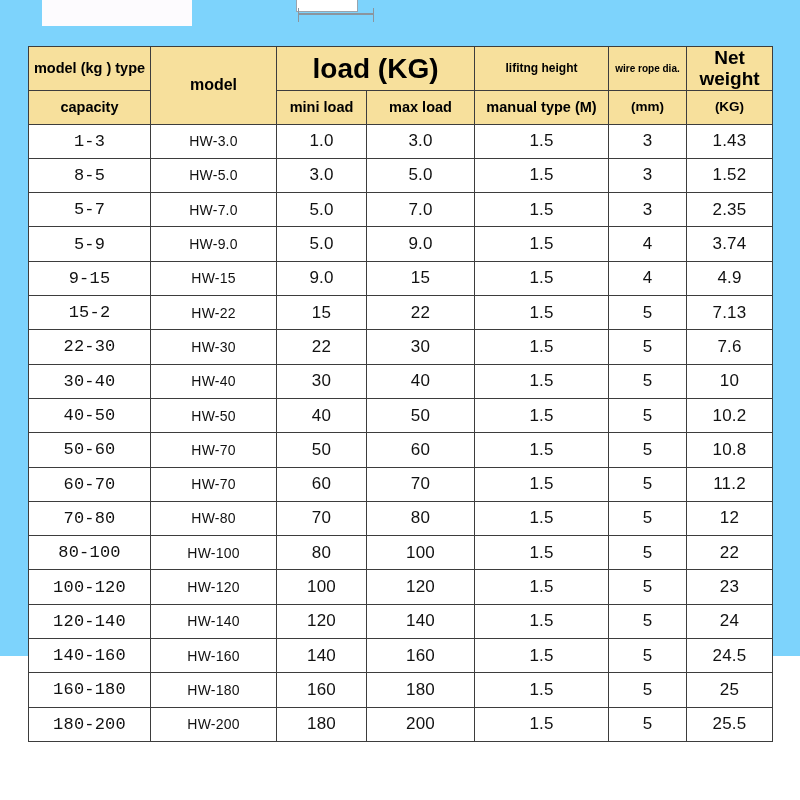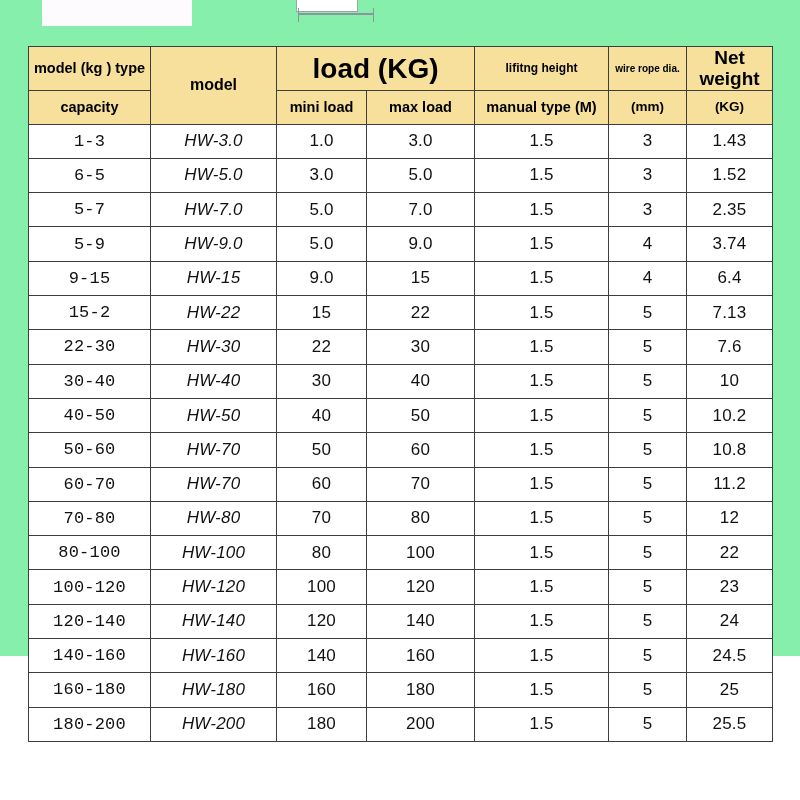--- a/index.html
+++ b/index.html
@@ -11,21 +11,21 @@
     height: 800px;
     background: #ffffff;
     font-family: "Liberation Sans", "DejaVu Sans", sans-serif;
     overflow: hidden;
   }
 
   #page {
     position: relative;
     width: 800px;
     height: 656px;
-    background: #86efac;
+    background: #7dd3fc;
   }
 
   
   .scan-wash {
     position: absolute;
     left: 42px;
     top: 0px;
     width: 150px;
     height: 26px;
     background: #fdfbfe;
@@ -114,21 +114,21 @@
   .h-sub       { height: 34px; font-size: 14.5px; }
   .h-sub-small { height: 34px; font-size: 13.5px; }
 
   
   .spec-table tbody td {
     height: 34.3px;
     font-size: 17px;
     background: #ffffff;
     letter-spacing: 0.2px;
   }
-  .spec-table tbody td.c-model { font-size: 17px; font-style: italic; }
+  .spec-table tbody td.c-model { font-size: 14px; }
   .spec-table tbody td.c-cap   { font-size: 17px; font-family: Liberation Mono, monospace; }
 </style>
 </head>
 <body>
 
 <div id="page">
 
   <div class="scan-wash"></div>
 
   <div class="dim-callout">
@@ -173,21 +173,21 @@
         <tr>
           <td class="c-cap">1-3</td>
           <td class="c-model">HW-3.0</td>
           <td>1.0</td>
           <td>3.0</td>
           <td>1.5</td>
           <td>3</td>
           <td>1.43</td>
         </tr>
         <tr>
-          <td class="c-cap">6-5</td>
+          <td class="c-cap">8-5</td>
           <td class="c-model">HW-5.0</td>
           <td>3.0</td>
           <td>5.0</td>
           <td>1.5</td>
           <td>3</td>
           <td>1.52</td>
         </tr>
         <tr>
           <td class="c-cap">5-7</td>
           <td class="c-model">HW-7.0</td>
@@ -206,21 +206,21 @@
           <td>4</td>
           <td>3.74</td>
         </tr>
         <tr>
           <td class="c-cap">9-15</td>
           <td class="c-model">HW-15</td>
           <td>9.0</td>
           <td>15</td>
           <td>1.5</td>
           <td>4</td>
-          <td>6.4</td>
+          <td>4.9</td>
         </tr>
         <tr>
           <td class="c-cap">15-2</td>
           <td class="c-model">HW-22</td>
           <td>15</td>
           <td>22</td>
           <td>1.5</td>
           <td>5</td>
           <td>7.13</td>
         </tr>

